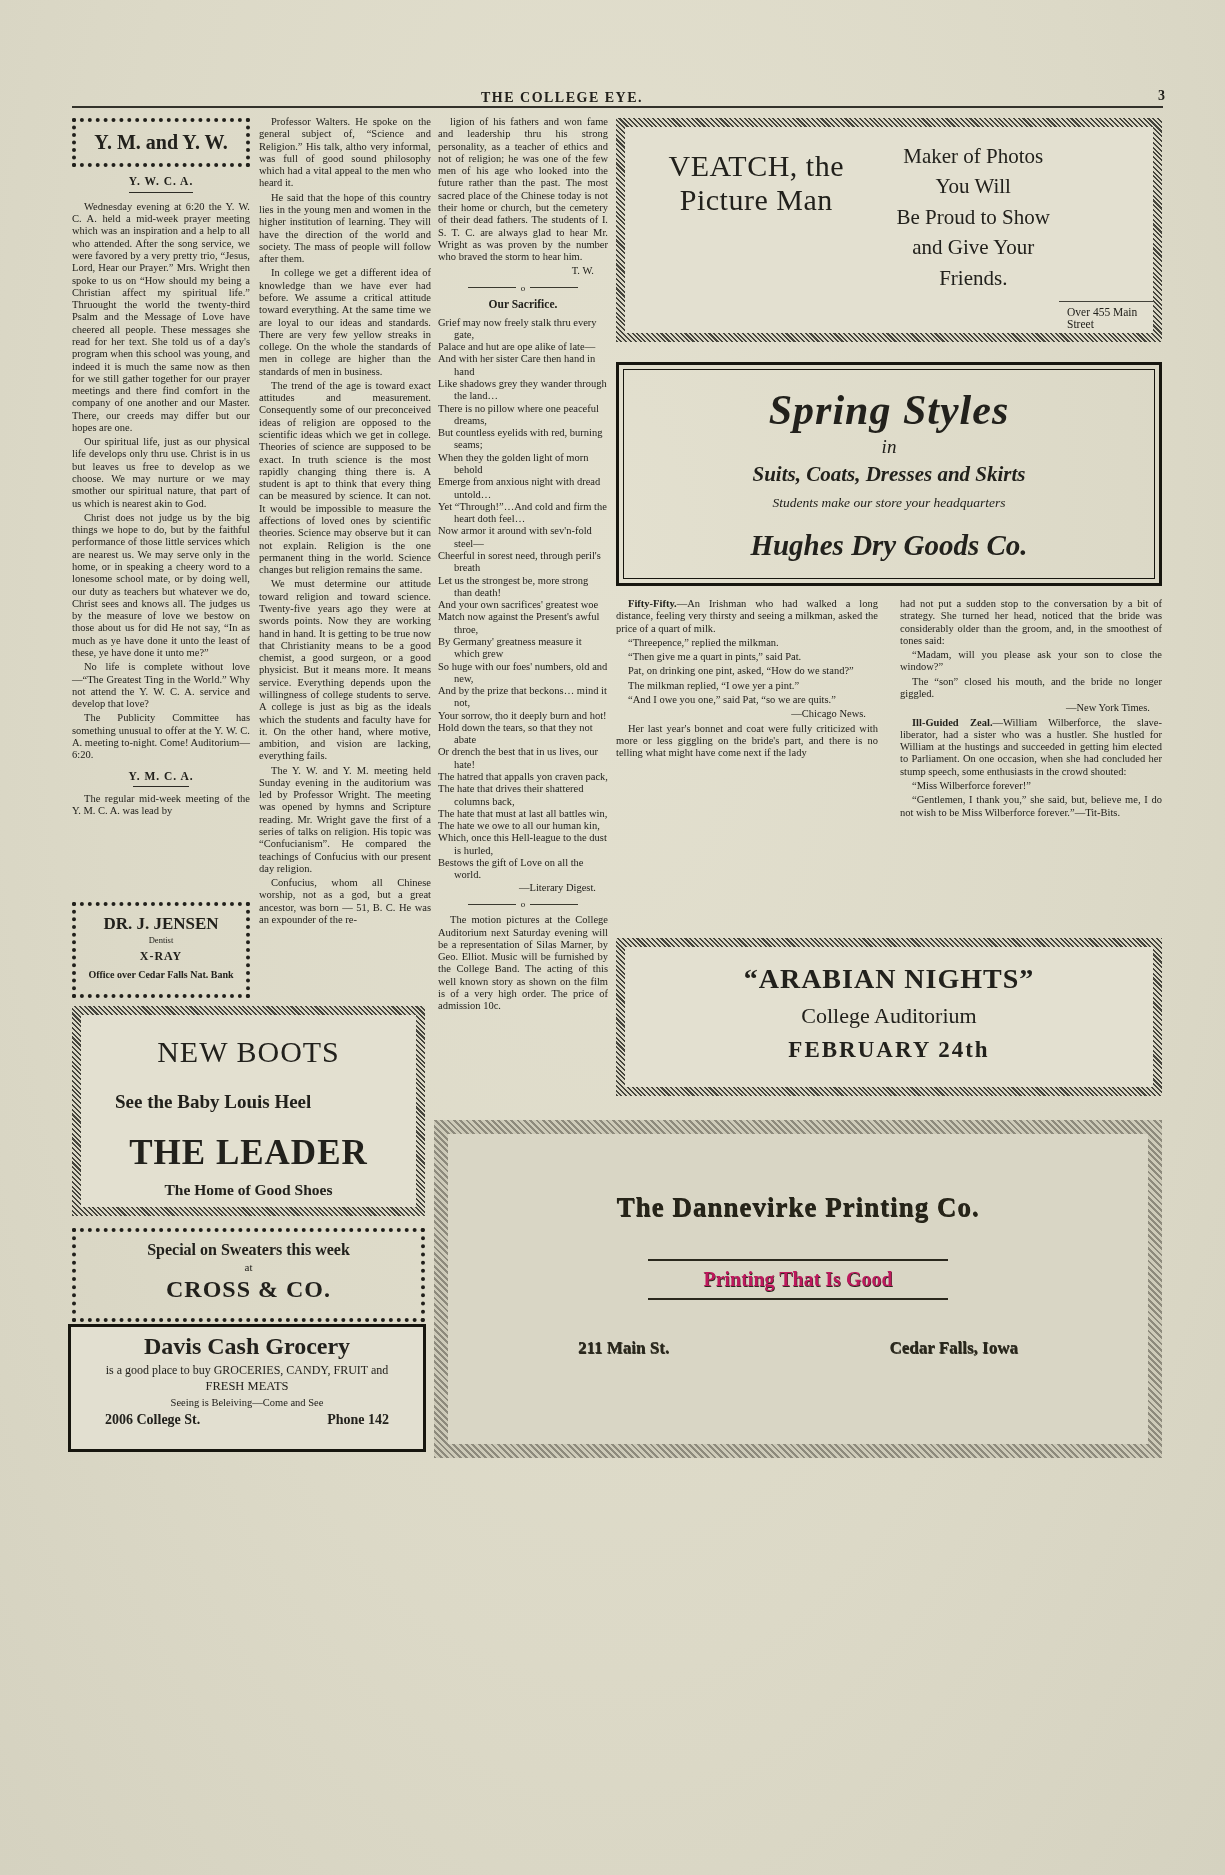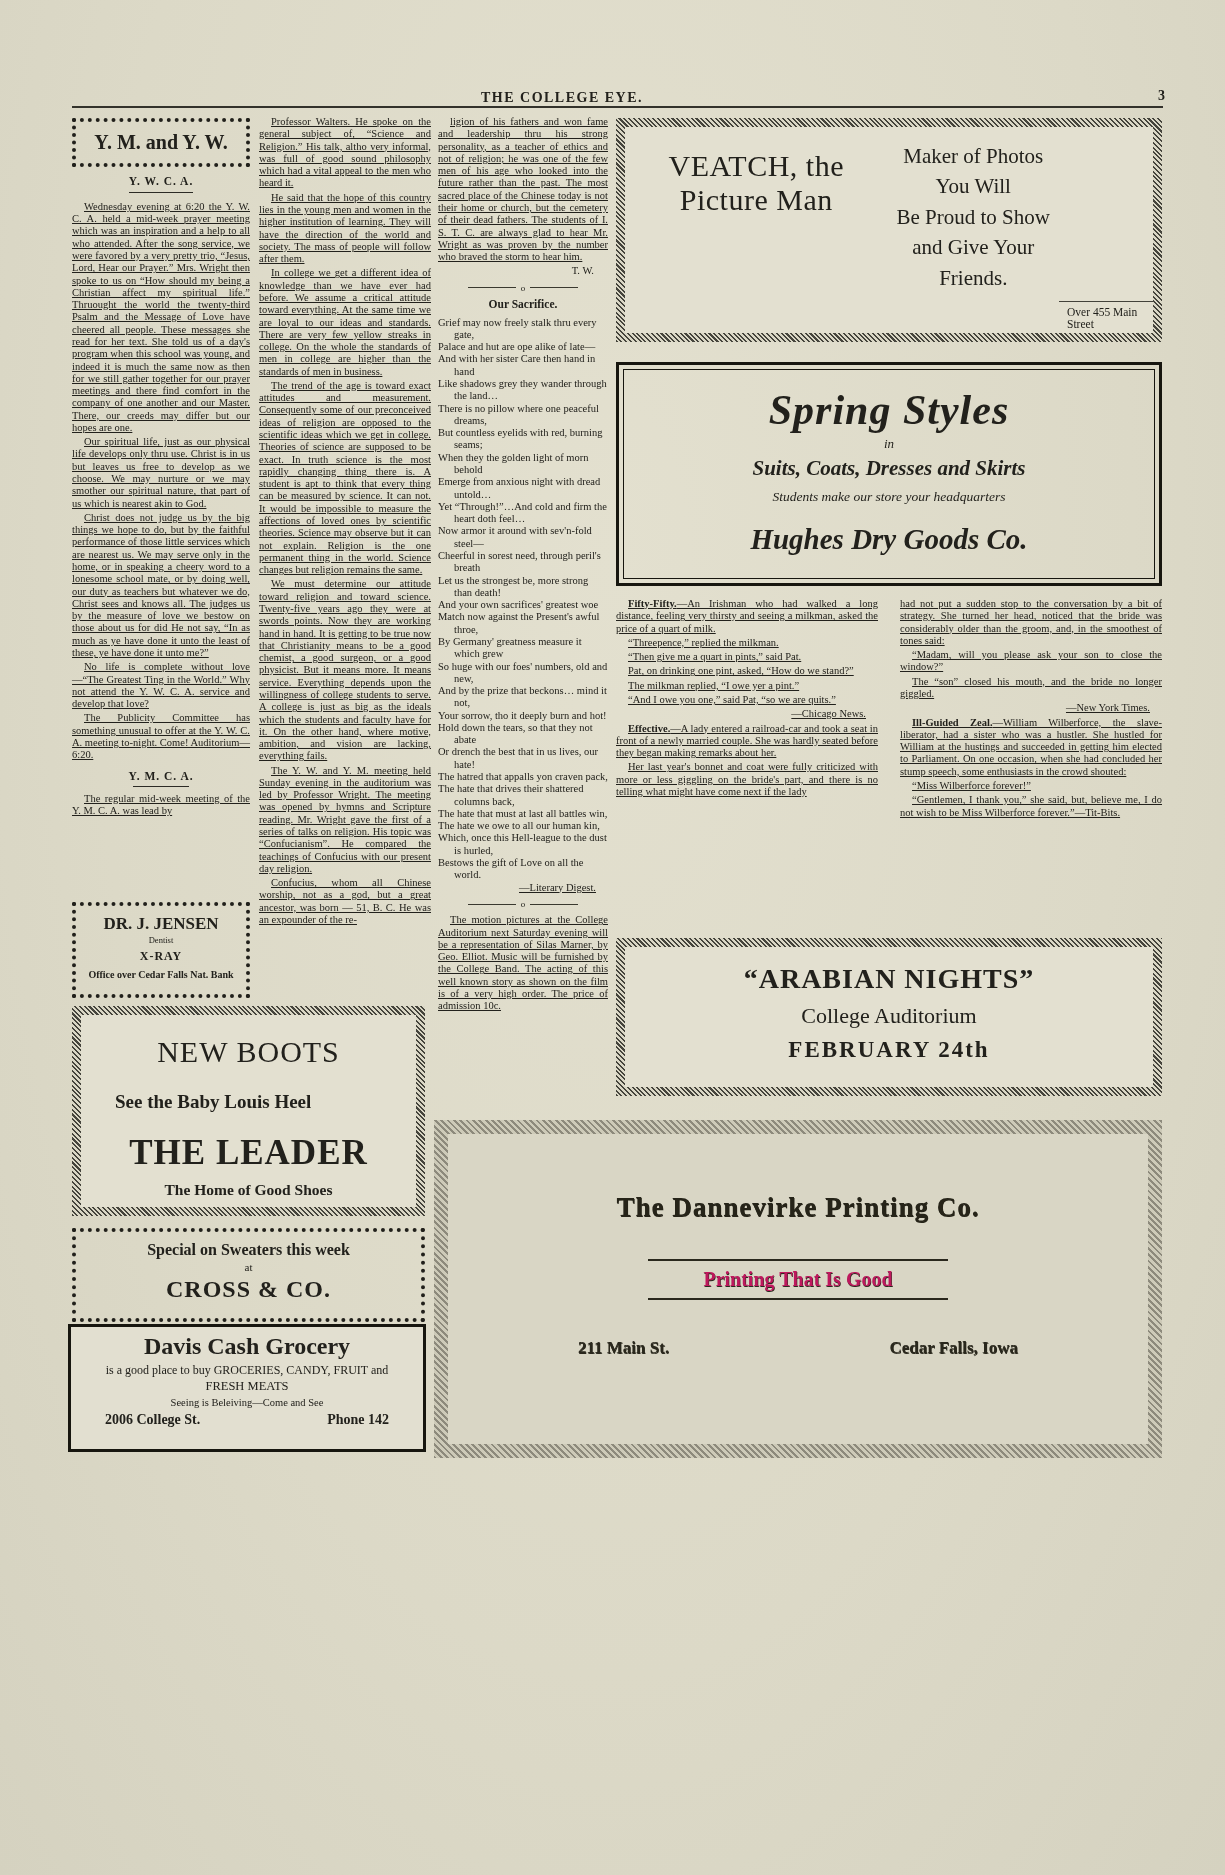--- a/index.html
+++ b/index.html
@@ -17,21 +17,21 @@
   .masthead-title { position:absolute; top:90px; left:72px; width:980px; text-align:center;
     font-size:14px; font-weight:bold; letter-spacing:1.5px; }
   .page-number { position:absolute; top:88px; right:60px; font-size:14px; font-weight:bold; }
   .masthead-rule { position:absolute; top:106px; left:72px; width:1091px; border-top:2px solid #33322b; }
 
   
   .col { position:absolute; font-size:10.5px; line-height:1.17; text-align:justify; }
   .col1 { left:72px;  top:116px; width:178px; }
   .col2 { left:259px; top:116px; width:172px; }
   .col3 { left:438px; top:116px; width:170px; }
-  .para { text-indent:12px; margin:0 0 2px 0;text-decoration:underline; }
+  .para { text-indent:12px; margin:0 0 2px 0; }
   .no-first-indent > p:first-of-type { text-indent:0; }
   .lead { font-weight:bold; }
   .credit { text-align:right; padding-right:12px; text-indent:0; }
   .noindent { text-indent:0; }
 
   
   .ymyw-box { border:4px dotted #21201b; padding:9px 4px; text-align:center; margin:2px 0 8px 0; }
   .ymyw-title { font-size:20px; font-weight:bold; }
   .ywca-sub { text-align:center; font-weight:bold; font-size:11.5px; letter-spacing:1px; margin:2px 0 8px; }
   .ywca-sub::after { content:""; display:block; width:64px; margin:3px auto 0; border-top:1.5px solid #2c2b25; }
@@ -53,21 +53,21 @@
   .ad-veatch { position:absolute; left:616px; top:118px; width:546px; height:224px; display:flex; text-align:center; }
   .veatch-title { font-size:30px; margin-top:22px; letter-spacing:0.5px; }
   .veatch-lines { font-size:21px; line-height:1.45; margin-top:14px; }
   .veatch-footer { margin-top:auto; border-top:1px solid #43423a; text-align:left; font-size:11.5px; padding:4px 8px 3px; }
 
   
   .ad-spring { position:absolute; left:616px; top:362px; width:546px; height:224px;
     border:3px solid #17160f; padding:4px; }
   .ad-spring-inner { border:1px solid #17160f; height:100%; text-align:center; padding-top:16px; }
   .spring-title { font-size:42px; font-style:italic; font-weight:bold; letter-spacing:1px; }
-  .spring-in { font-size:13px; font-style:italic; margin-top:2px; }
+  .spring-in { font-size:19px; font-style:italic; margin-top:2px; }
   .spring-items { font-size:21px; font-style:italic; font-weight:bold; margin-top:4px; }
   .spring-tag { font-size:13.5px; font-style:italic; margin-top:8px; }
   .spring-co { font-size:29px; font-style:italic; font-weight:bold; margin-top:18px; }
 
   
   .jokes-left  { left:616px; top:598px; width:262px; }
   .jokes-right { left:900px; top:598px; width:262px; }
 
   
   .ad-arabian { position:absolute; left:616px; top:938px; width:546px; height:158px; text-align:center; }
@@ -241,21 +241,20 @@
         <p class="para"><span class="lead"></span><span>“Then give me a quart in pints,” said Pat.</span></p>
 
         <p class="para"><span class="lead"></span><span>Pat, on drinking one pint, asked, “How do we stand?”</span></p>
 
         <p class="para"><span class="lead"></span><span>The milkman replied, “I owe yer a pint.”</span></p>
 
         <p class="para"><span class="lead"></span><span>“And I owe you one,” said Pat, “so we are quits.”</span></p>
 
         <p class="para credit"><span class="lead"></span><span>—Chicago News.</span></p>
 
-        <p class="para"><span class="lead">Effective.</span><span>—A lady entered a railroad-car and took a seat in front of a newly married couple. She was hardly seated before they began making remarks about her.</span></p>
 
         <p class="para"><span class="lead"></span><span>Her last year's bonnet and coat were fully criticized with more or less giggling on the bride's part, and there is no telling what might have come next if the lady</span></p>
       </div>
   </section>
 
   <section class="col jokes-right">
     <div>
 
         <p class="para noindent"><span class="lead"></span><span>had not put a sudden stop to the conversation by a bit of strategy. She turned her head, noticed that the bride was considerably older than the groom, and, in the smoothest of tones said:</span></p>
 

